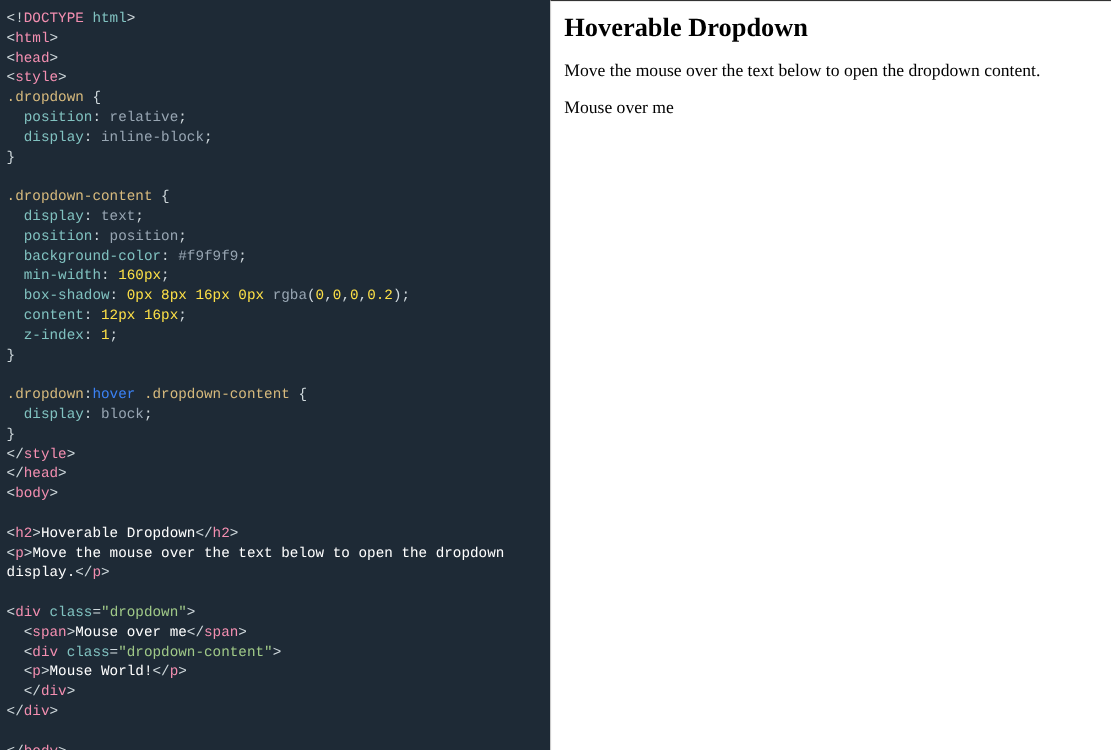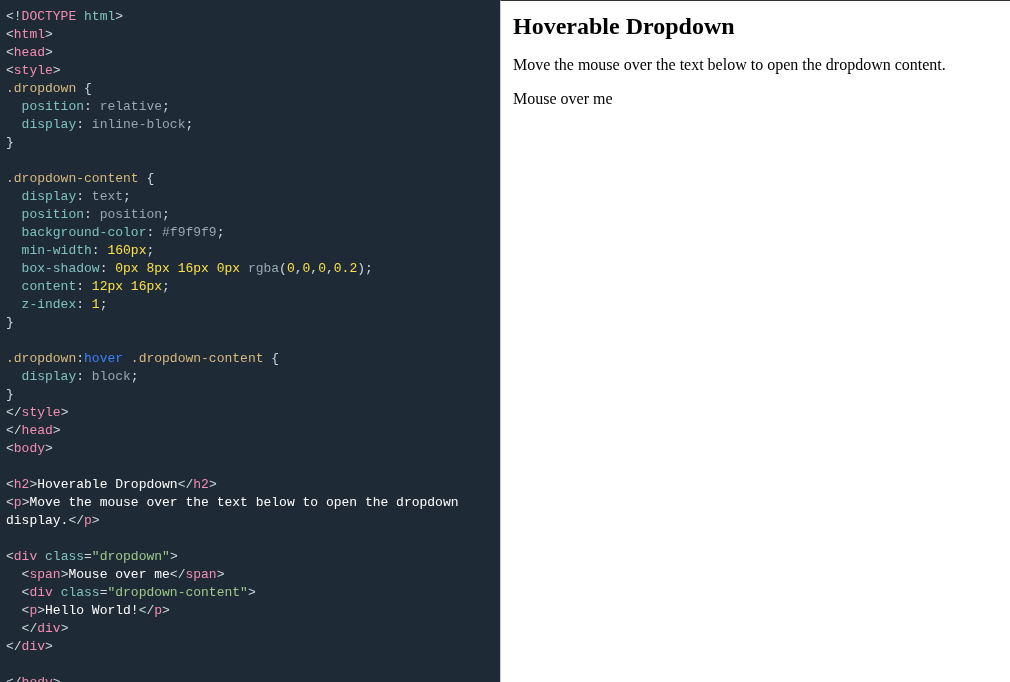--- a/index.html
+++ b/index.html
@@ -81,21 +81,21 @@
 <span class="t-pun">&lt;/</span><span class="t-tag">head</span><span class="t-pun">&gt;</span>
 <span class="t-pun">&lt;</span><span class="t-tag">body</span><span class="t-pun">&gt;</span>
 
 <span class="t-pun">&lt;</span><span class="t-tag">h2</span><span class="t-pun">&gt;</span><span class="t-white">Hoverable Dropdown</span><span class="t-pun">&lt;/</span><span class="t-tag">h2</span><span class="t-pun">&gt;</span>
 <span class="t-pun">&lt;</span><span class="t-tag">p</span><span class="t-pun">&gt;</span><span class="t-white">Move the mouse over the text below to open the dropdown</span>
 <span class="t-white">display.</span><span class="t-pun">&lt;/</span><span class="t-tag">p</span><span class="t-pun">&gt;</span>
 
 <span class="t-pun">&lt;</span><span class="t-tag">div</span><span class="t-pun"> </span><span class="t-attr">class</span><span class="t-pun">=</span><span class="t-str">"dropdown"</span><span class="t-pun">&gt;</span>
 <span class="t-pun">  &lt;</span><span class="t-tag">span</span><span class="t-pun">&gt;</span><span class="t-white">Mouse over me</span><span class="t-pun">&lt;/</span><span class="t-tag">span</span><span class="t-pun">&gt;</span>
 <span class="t-pun">  &lt;</span><span class="t-tag">div</span><span class="t-pun"> </span><span class="t-attr">class</span><span class="t-pun">=</span><span class="t-str">"dropdown-content"</span><span class="t-pun">&gt;</span>
-<span class="t-pun">  &lt;</span><span class="t-tag">p</span><span class="t-pun">&gt;</span><span class="t-white">Hello World!</span><span class="t-pun">&lt;/</span><span class="t-tag">p</span><span class="t-pun">&gt;</span>
+<span class="t-pun">  &lt;</span><span class="t-tag">p</span><span class="t-pun">&gt;</span><span class="t-white">Mouse World!</span><span class="t-pun">&lt;/</span><span class="t-tag">p</span><span class="t-pun">&gt;</span>
 <span class="t-pun">  &lt;/</span><span class="t-tag">div</span><span class="t-pun">&gt;</span>
 <span class="t-pun">&lt;/</span><span class="t-tag">div</span><span class="t-pun">&gt;</span>
 
 <span class="t-pun">&lt;/</span><span class="t-tag">body</span><span class="t-pun">&gt;</span>
 
 </div></div>
 
 <div class="preview-panel">
   <h2>Hoverable Dropdown</h2>
   <p>Move the mouse over the text below to open the dropdown content.</p>

